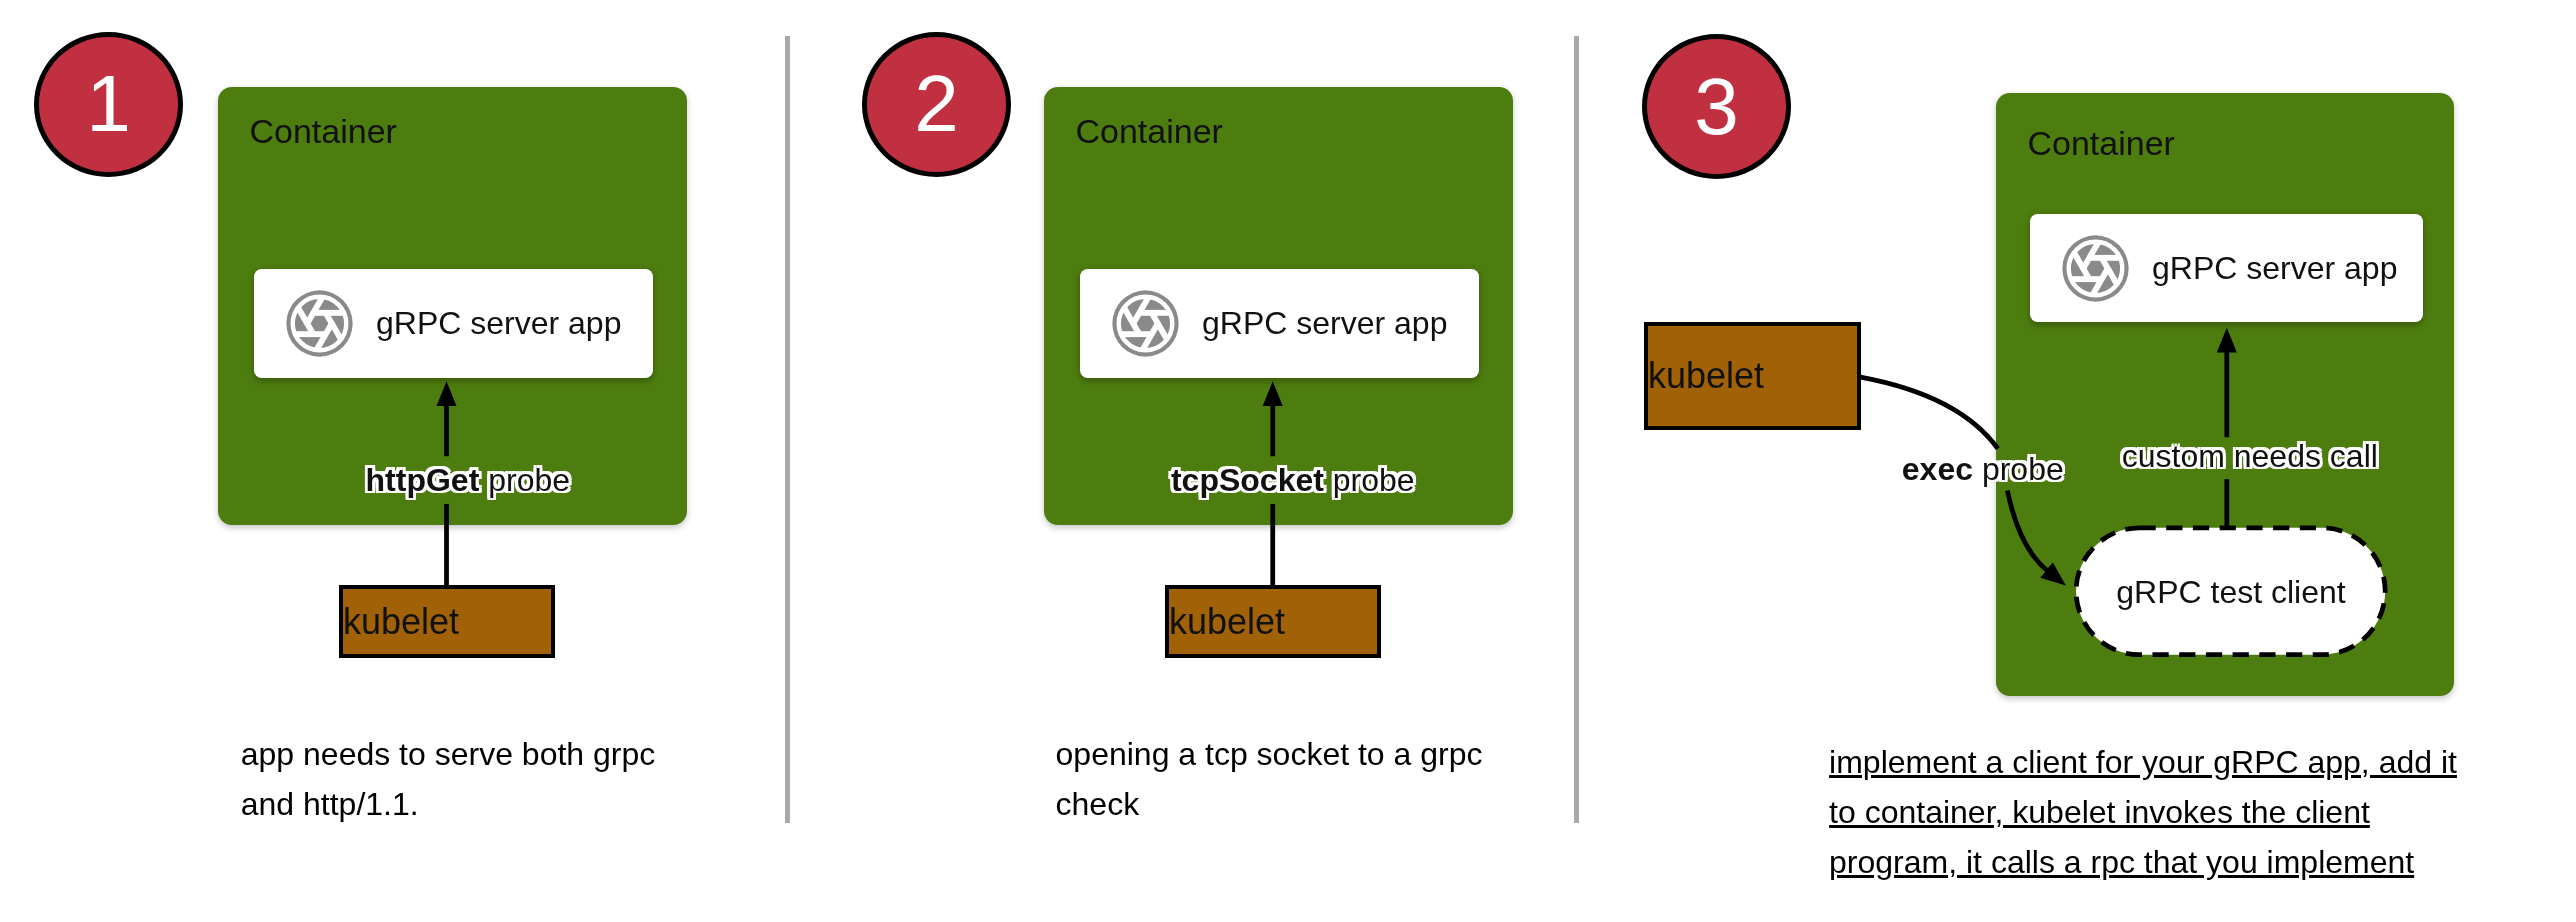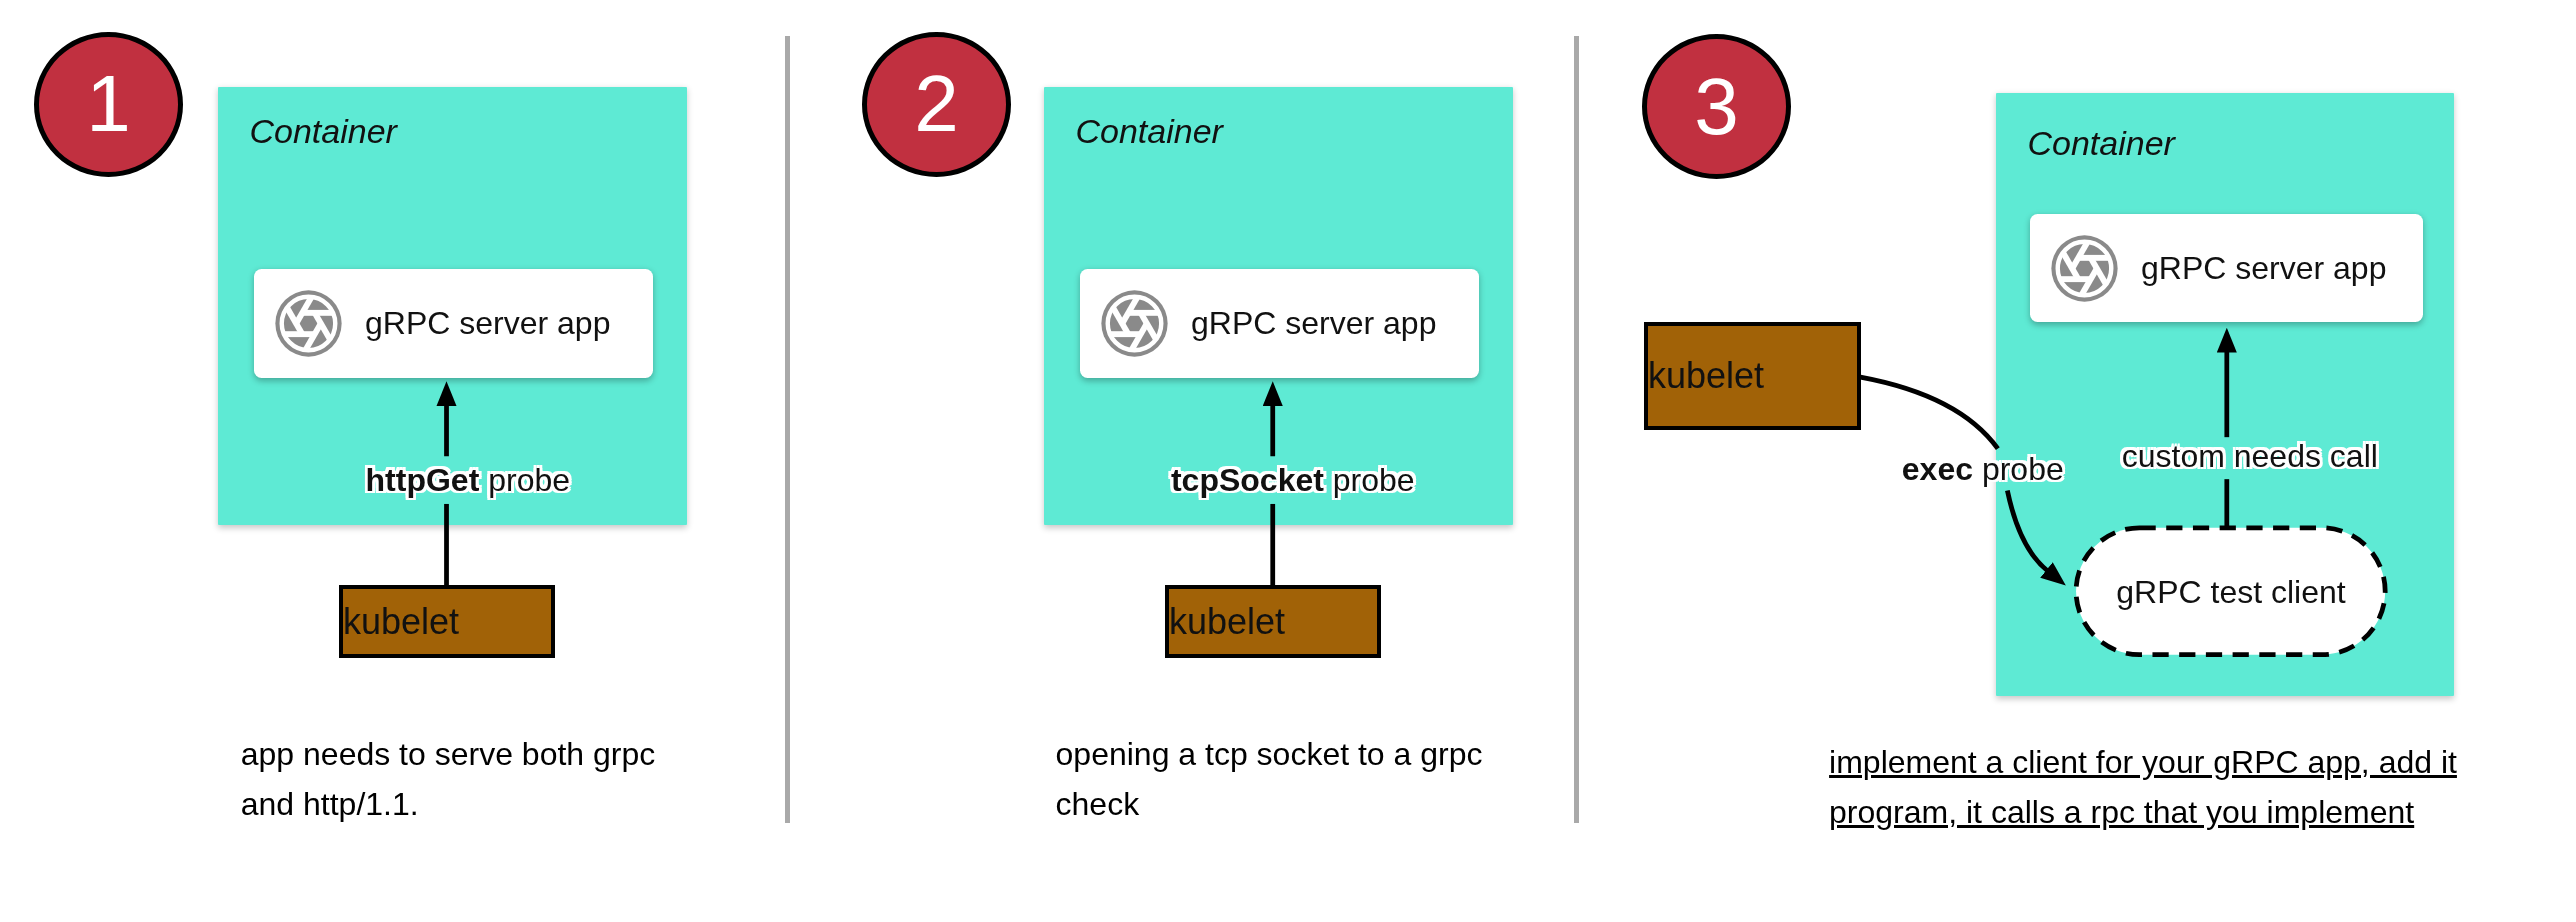--- a/index.html
+++ b/index.html
@@ -26,44 +26,43 @@
     justify-content: center;
     color: #ffffff;
     font-size: 80px;
     line-height: 1;
     z-index: 5;
   }
 
   
   .container-box {
     position: absolute;
-    background: #5eead4;
-    border-radius: 1px;
+    background: #4d7c0f;
+    border-radius: 14px;
     box-shadow: 0 2.9px 6.7px rgba(0,0,0,0.22);
     z-index: 1;
-    font-style: italic;
   }
   .container-label {
     position: absolute;
     left: 31.5px;
     top: 25px;
     font-size: 34px;
     color: #111111;
     white-space: nowrap;
   }
 
   
   .app-box {
     position: absolute;
     background: #ffffff;
     border-radius: 7.6px;
     box-shadow: 0 2.9px 6.7px rgba(0,0,0,0.28);
     display: flex;
     align-items: center;
-    padding-left: 19px;
+    padding-left: 30px;
     box-sizing: border-box;
     z-index: 2;
   }
   .app-icon { width: 71px; height: 71px; flex: 0 0 auto; }
   .app-label {
     margin-left: 21px;
     font-size: 32px;
     white-space: nowrap;
     color: #111111;
   }
@@ -240,20 +239,21 @@
   <div class="edge-label" style="left:2232px; top:456px;">
     <span>custom needs call</span>
   </div>
 
   <div class="stadium-label" style="left:2231px; top:592px;">
     <span>gRPC test client</span>
   </div>
 
   <div class="caption" style="left:2143px; top:737px;text-decoration:underline;">
     <div>implement a client for your gRPC app, add it</div>
+    <div>to container, kubelet invokes the client</div>
     <div>program, it calls a rpc that you implement</div>
   </div>
 
   <svg class="overlay" viewBox="0 0 2700 967">
     <defs>
       <marker id="arrowhead" viewBox="0 0 10 8" refX="0.5" refY="4" markerWidth="26" markerHeight="21" orient="auto" markerUnits="userSpaceOnUse" preserveAspectRatio="none">
         <path d="M0,0 L10,4 L0,8 Z" fill="#000000"></path>
       </marker>
     </defs>
 

